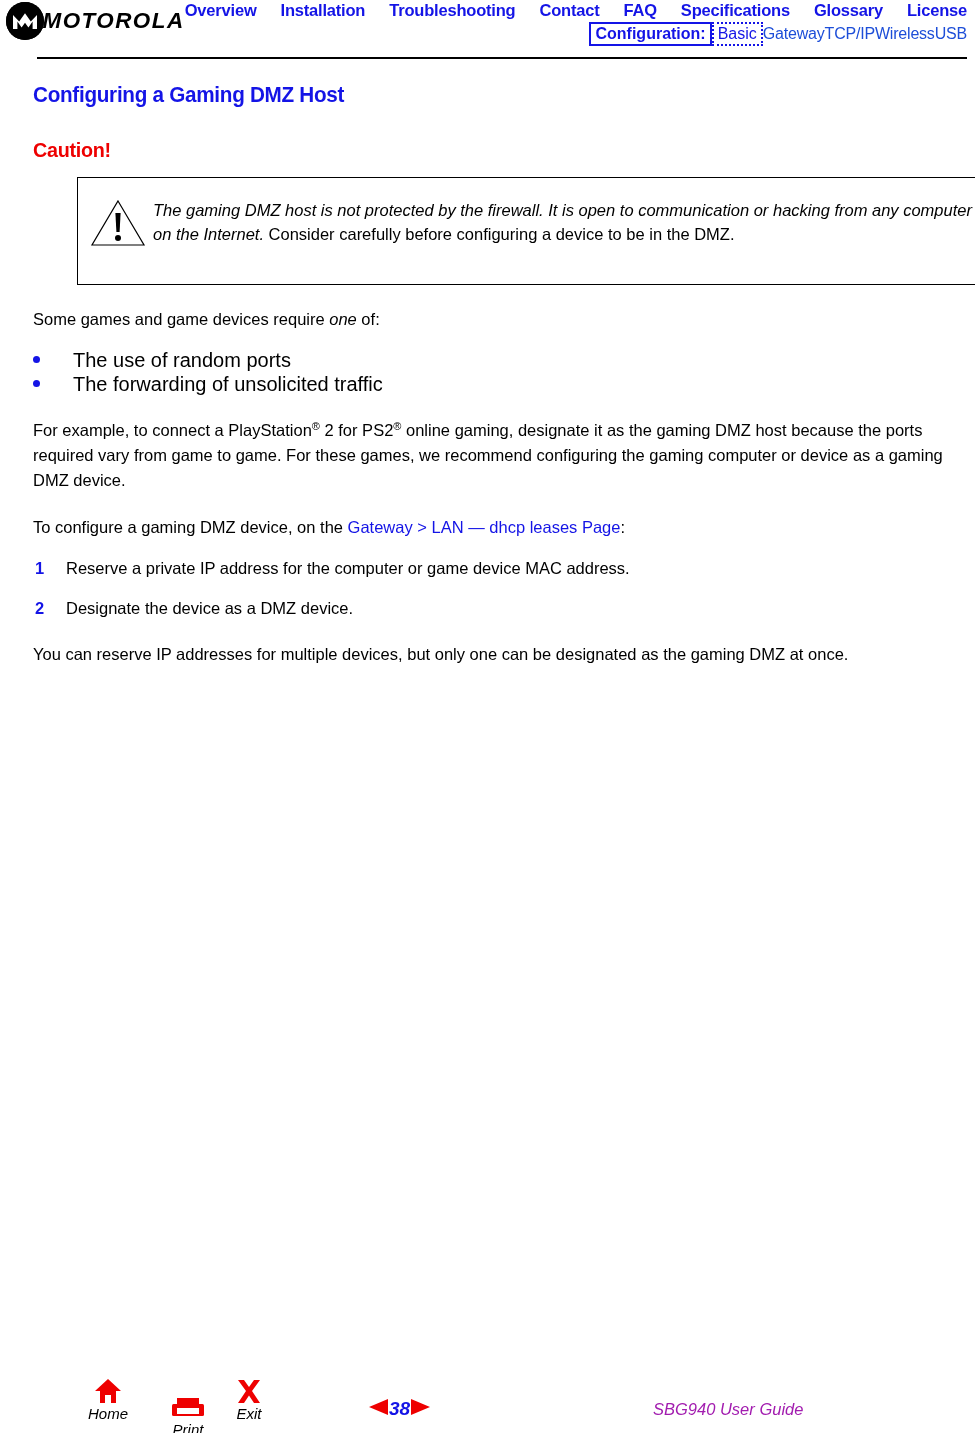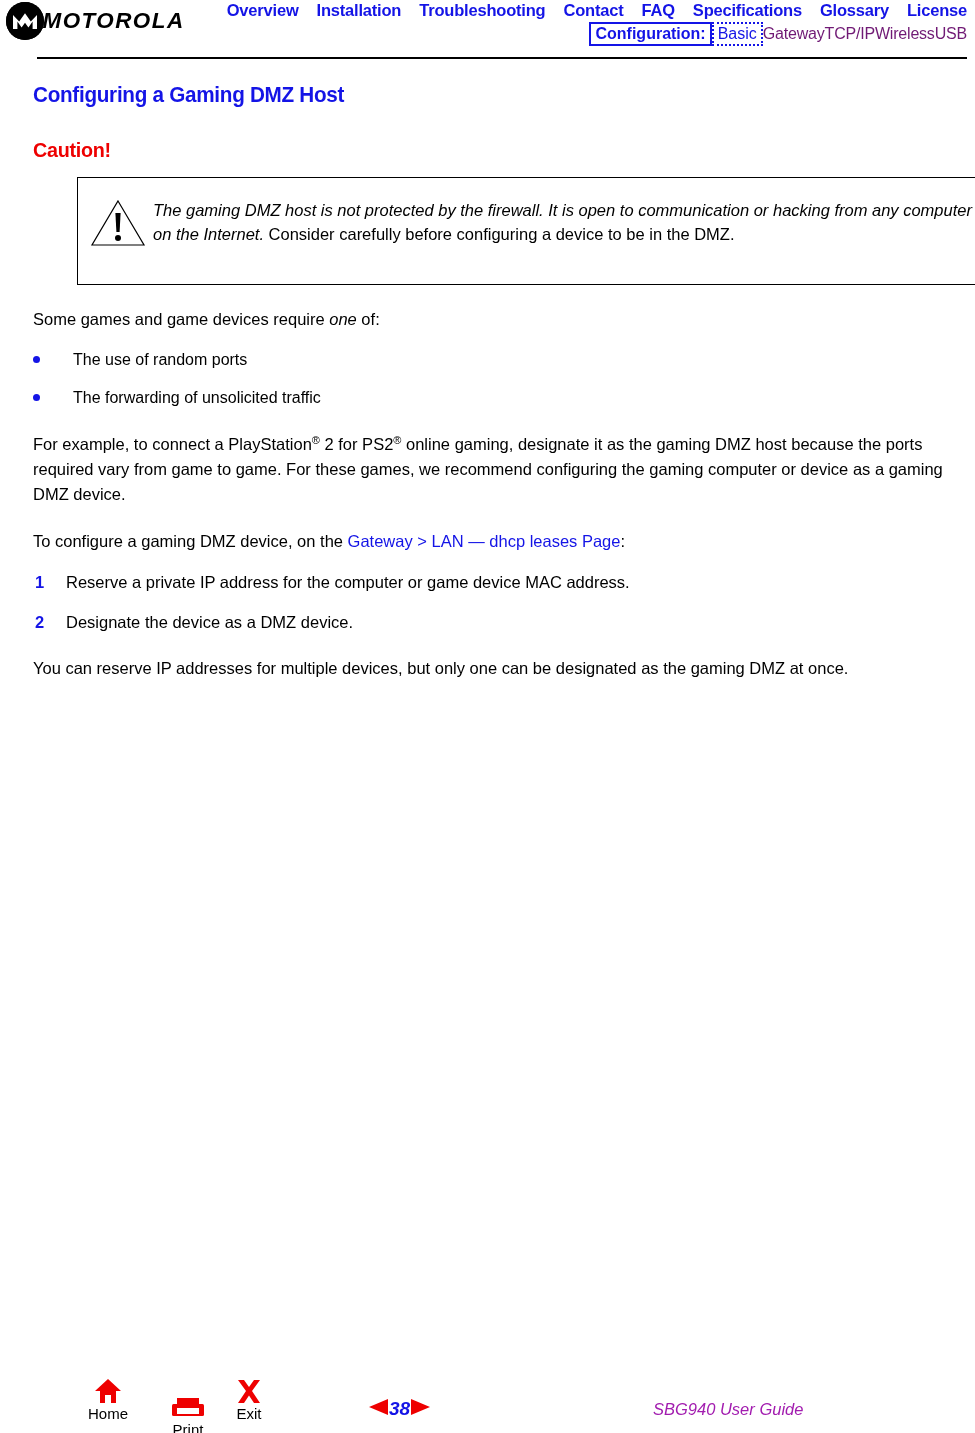--- a/index.html
+++ b/index.html
@@ -54,37 +54,37 @@
     width: 795px;
   }
   .nav-row {
     display: flex;
     align-items: center;
     justify-content: flex-end;
     white-space: nowrap;
   }
   #nav-row-main {
     height: 21px;
-    gap: 18px;
+    gap: 24px;
     padding-right: 8px;
   }
   #nav-row-main .nav-link {
     color: #1414e6;
     font-weight: bold;
     font-size: 16.5px;
     font-family: "Liberation Sans", sans-serif;
     letter-spacing: -0.2px;
   }
   #nav-row-sub {
     height: 25px;
     padding-right: 8px;
     justify-content: flex-end;
   }
   #nav-row-sub .nav-link {
-    color: #701a75;
+    color: #1d4ed8;
     font-weight: normal;
     font-size: 16px;
     letter-spacing: -0.2px;
   }
   .nav-boxed-label {
     color: #1414e6;
     font-weight: bold;
     font-size: 16px;
     border: 2px solid #1414e6;
     padding: 1px 4px 2px 4px;
@@ -177,22 +177,22 @@
 
   
   ul.bullet-list {
     list-style: none;
     margin: 16px 0 0 0;
     padding: 0;
   }
   ul.bullet-list li {
     position: relative;
     padding-left: 40px;
-    margin-top: 14px;
-    font-size: 16px;
+    margin-top: 0;
+    font-size: 20px;
     line-height: 24px;
   }
   ul.bullet-list li .bullet-dot {
     position: absolute;
     left: 0px; top: 8px;
     width: 7px; height: 7px;
     border-radius: 50%;
     background: #1414e6;
   }
 
@@ -231,20 +231,21 @@
     text-align: center;
     width: 66px;
   }
   .footer-tool .tool-glyph {
     height: 26px;
     display: flex;
     align-items: flex-end;
     justify-content: center;
   }
   .footer-tool .tool-label {
+    font-style: italic;
     font-size: 15px;
     font-family: "Liberation Sans", sans-serif;
     color: #000000;
     line-height: 17px;
     margin-top: 1px;
   }
   #tool-home { left: 75px; top: 0px; }
   #tool-print { left: 155px; top: 16px; }
   #tool-exit { left: 216px; top: 0px; }
 

